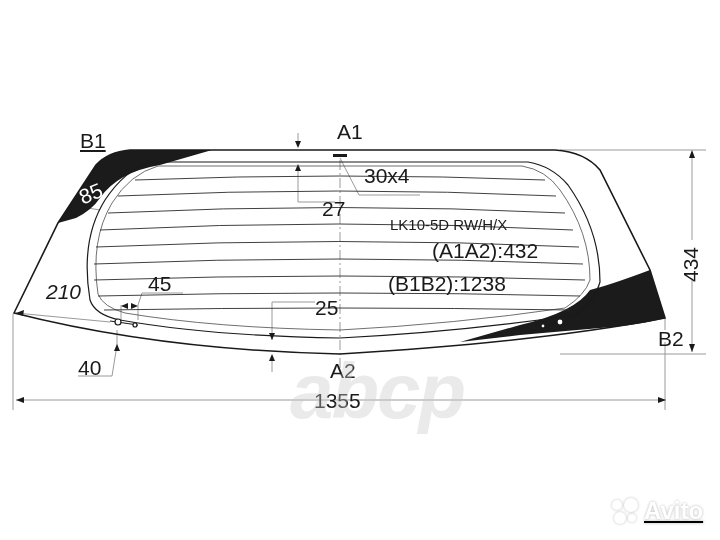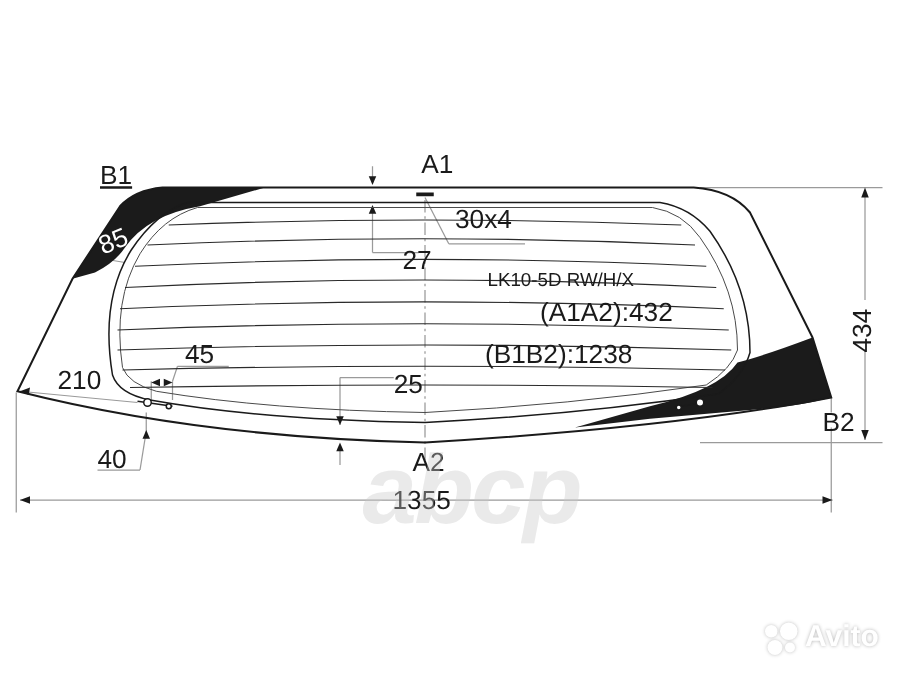--- a/index.html
+++ b/index.html
@@ -6,22 +6,22 @@
     body { width: 720px; height: 540px; position: relative; overflow: hidden;
            font-family: "Liberation Sans", sans-serif; }
     #canvas { position: absolute; left: 0; top: 0; width: 720px; height: 540px; }
     .lbl { position: absolute; color: #1a1a1a; white-space: nowrap;
            font-family: "Liberation Sans", sans-serif; line-height: 1; }
     .big { font-size: 21px; }
     .mid { font-size: 15px; }
     .wm-abcp { position: absolute; left: 290px; top: 352px; font-size: 78px; font-weight: bold;
                color: rgba(200,200,200,0.38); letter-spacing: -2px;
                font-family: "Liberation Sans", sans-serif; line-height: 1; font-style: italic; }
-    .wm-avito { position: absolute; left: 612px; top: 498px; display: flex; 
-                gap: 4px; }
+    .wm-avito { position: absolute; left: 612px; top: 498px; display: flex; align-items: center;
+                gap: 4px; text-decoration: underline; }
     .wm-avito .dots { position: relative; width: 28px; height: 26px; }
     .wm-avito .dots span { position: absolute; border-radius: 50%; background: #fff;
                            box-shadow: 0 0 3px rgba(0,0,0,0.25); }
     .wm-avito .txt { font-size: 24px; font-weight: bold; color: #fff;
                      text-shadow: 0 0 3px rgba(0,0,0,0.3); line-height: 1;
                      font-family: "Liberation Sans", sans-serif; }
     .rot { transform: rotate(-90deg); transform-origin: left top; }
   </style>
 </head>
 <body>
@@ -132,21 +132,21 @@
 <div class="lbl big" style="left:322px;top:178px;margin-top:20px;">27</div>
 <div class="lbl big" style="left:364px;top:165px;">30x4</div>
 <div class="lbl big" style="left:76px;top:188px;transform:rotate(-22deg);transform-origin:left top;color:#fff;">85</div>
 
 <div class="lbl mid" style="left:390px;top:217px;">LK10-5D RW/H/X</div>
 <div class="lbl big" style="left:388px;top:240px;margin-left:44px;">(A1A2):432</div>
 <div class="lbl big" style="left:388px;top:273px;">(B1B2):1238</div>
 
 <div class="lbl big" style="left:283px;top:297px;margin-left:32px;">25</div>
 <div class="lbl big" style="left:148px;top:273px;">45</div>
-<div class="lbl big" style="left:46px;top:294px;">210</div>
+<div class="lbl big" style="left:46px;top:281px;font-style:italic;">210</div>
 <div class="lbl big" style="left:78px;top:357px;">40</div>
 
 <div class="lbl big" style="left:314px;top:390px;">1355</div>
 <div class="lbl big rot" style="left:680px;top:282px;">434</div>
 
 <div class="wm-abcp">abcp</div>
 <div class="wm-avito">
   <div class="dots">
     <span style="left:0;top:2px;width:10px;height:10px;"></span>
     <span style="left:12px;top:0;width:14px;height:14px;"></span>

